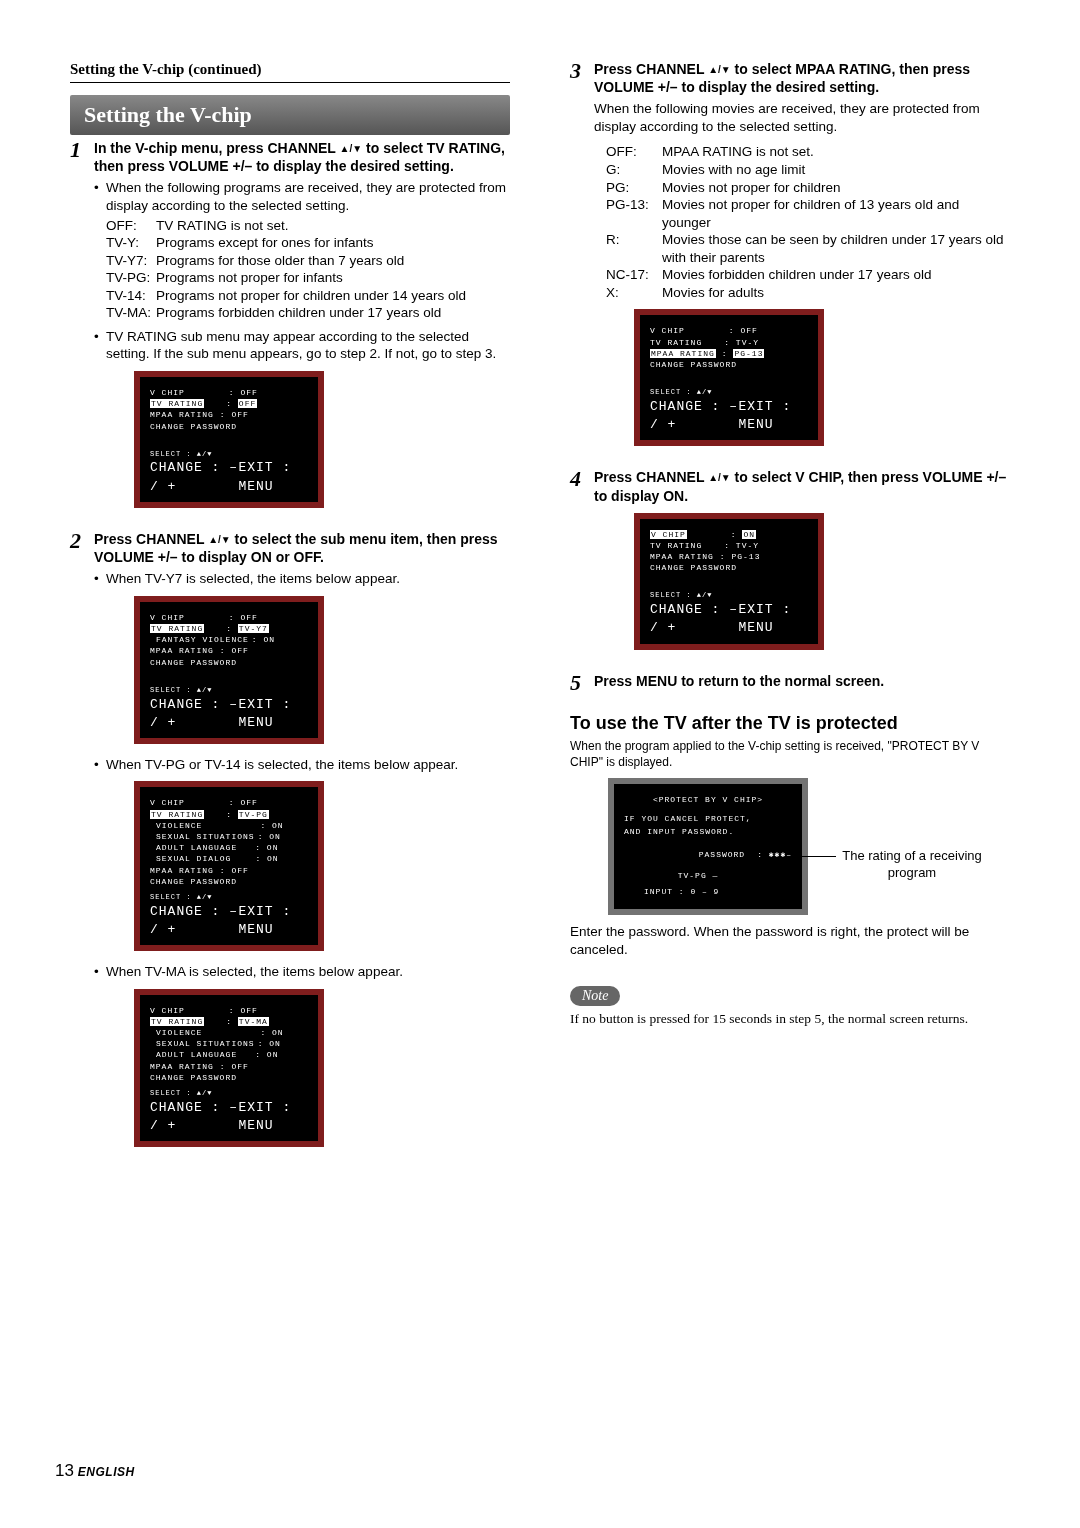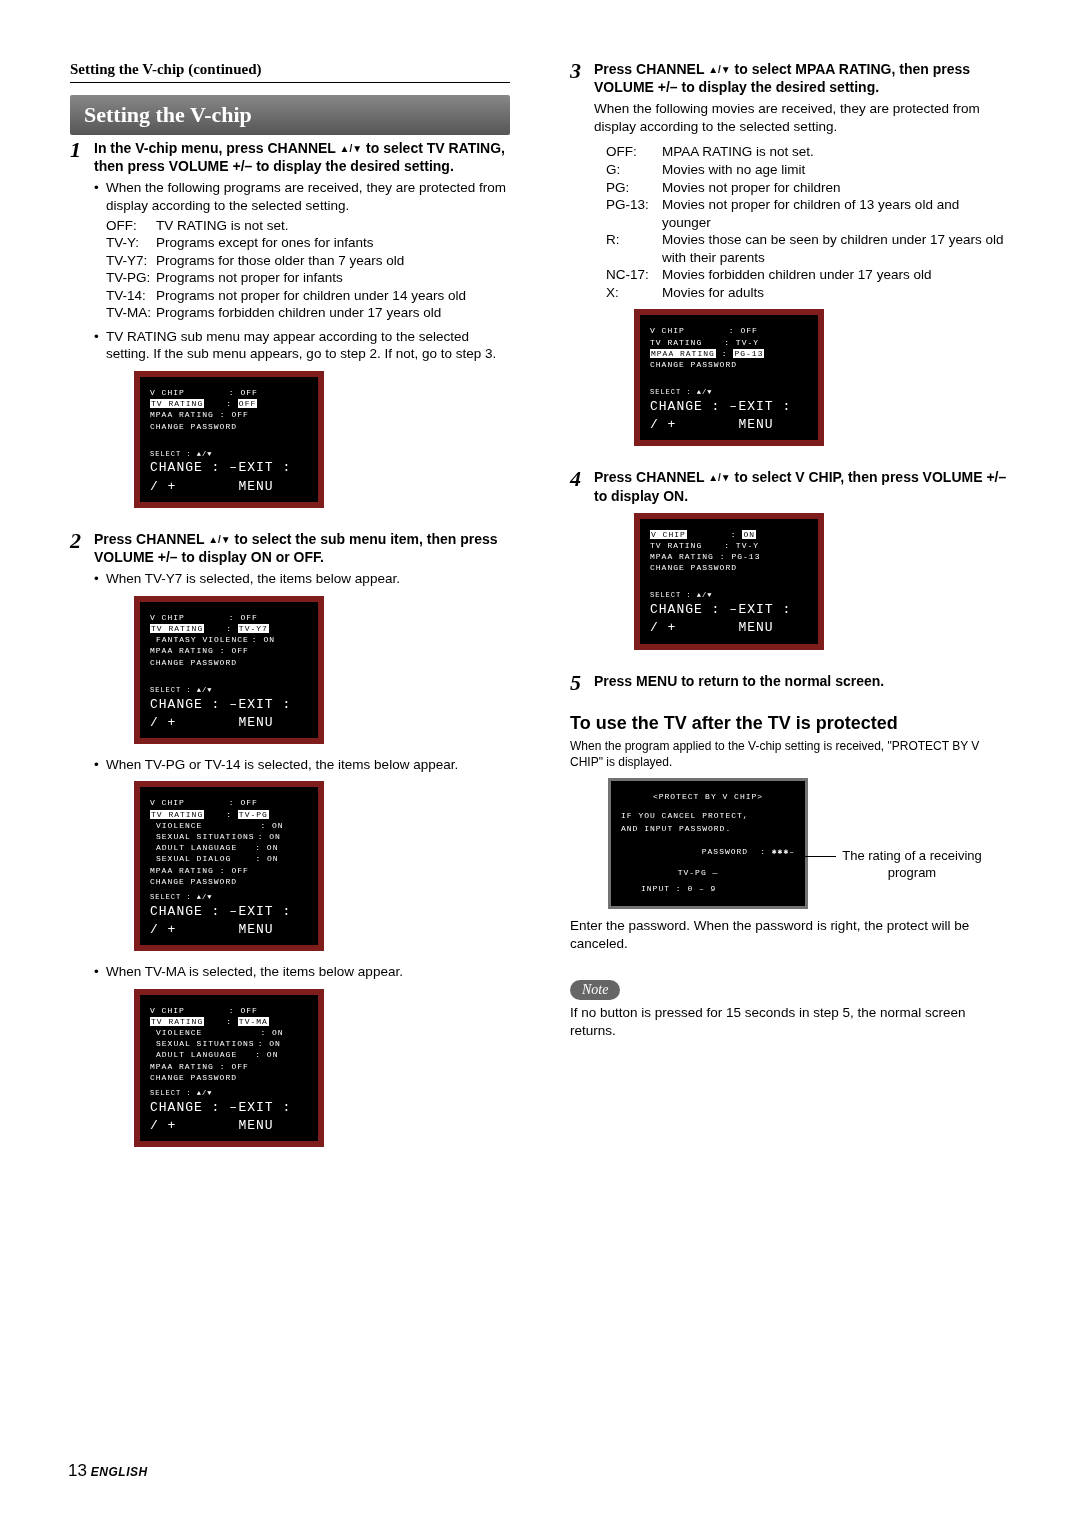--- a/index.html
+++ b/index.html
@@ -86,21 +86,21 @@
     color: #fff;
     font-style: italic;
     font-family: Georgia, serif;
     font-size: 14px;
     padding: 1px 12px;
     border-radius: 10px;
     margin-top: 28px;
     margin-bottom: 4px;
   }
   .protect-box {
-    border: 3px solid #737373;
+    border: 6px solid #737373;
     background: #000;
     color: #fff;
     font-family: "Courier New", monospace;
     font-size: 8px;
     letter-spacing: 1px;
     width: 200px;
     padding: 10px;
     margin: 8px 0 8px 38px;
     line-height: 1.6;
     position: relative;
@@ -118,21 +118,21 @@
     position: absolute;
     left: 272px;
     top: 70px;
     font-size: 13px;
     width: 140px;
     text-align: center;
   }
   .footer {
     position: absolute;
     bottom: 46px;
-    left: 68px;
+    left: 55px;
     font-size: 14px;
   }
   .footer .pn { font-size: 17px; }
   .footer .lang { font-weight: bold; font-style: italic; font-size: 12px; letter-spacing: 0.5px; }
   .tri { font-size: 10px; vertical-align: 1px; }
 </style>
 </head>
 <body>
 
 <div class="columns">
@@ -362,20 +362,20 @@
         <div style="margin-top:8px; text-align:center; padding-right:20px;"><span>TV-PG</span> —</div>
         <div style="margin-top:4px;padding-left:20px;">INPUT : 0 – 9</div>
       </div>
       <div class="callout-line"></div>
       <div class="callout-text">The rating of a receiving program</div>
     </div>
 
     <div style="font-size:13.5px;margin-top:6px;">Enter the password.  When the password is right, the protect will be canceled.</div>
 
     <div class="note-pill">Note</div>
-    <div style="font-size:13.5px;">If no button is pressed for 15 seconds in step 5, the normal screen returns.</div>
+    <div style="font-size:13.5px;font-family:Liberation Serif, serif;">If no button is pressed for 15 seconds in step 5, the normal screen returns.</div>
   </div>
 </div>
 
 <div class="footer">
   <span class="pn">13</span>
   <span class="lang">ENGLISH</span>
 </div>
 
 </body></html>

